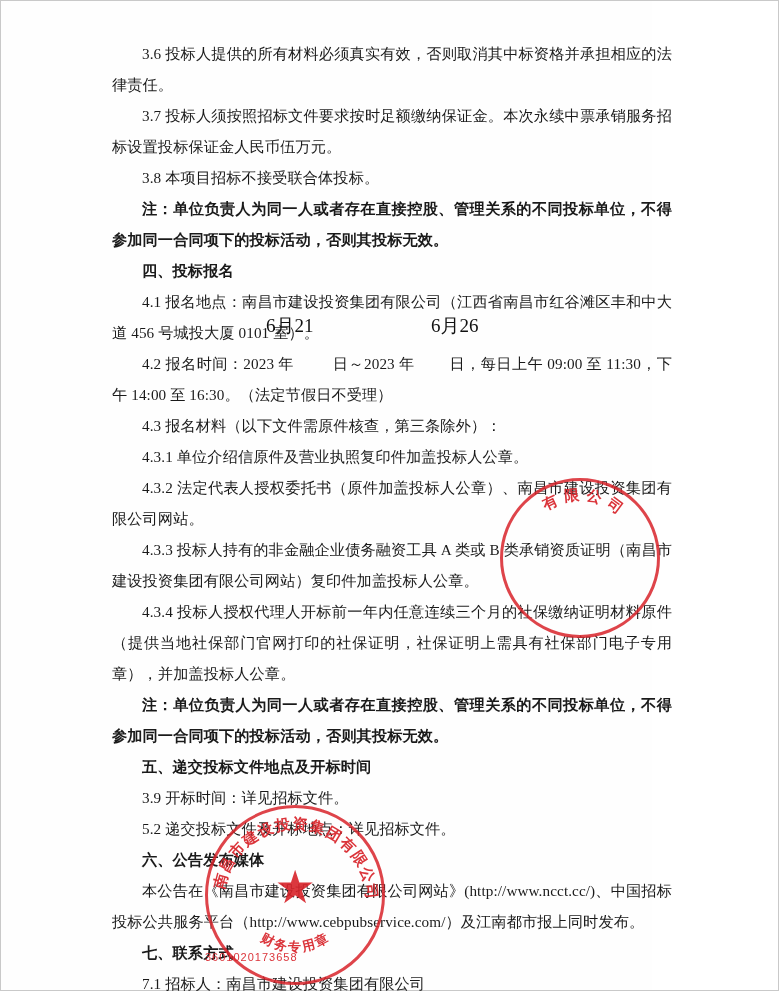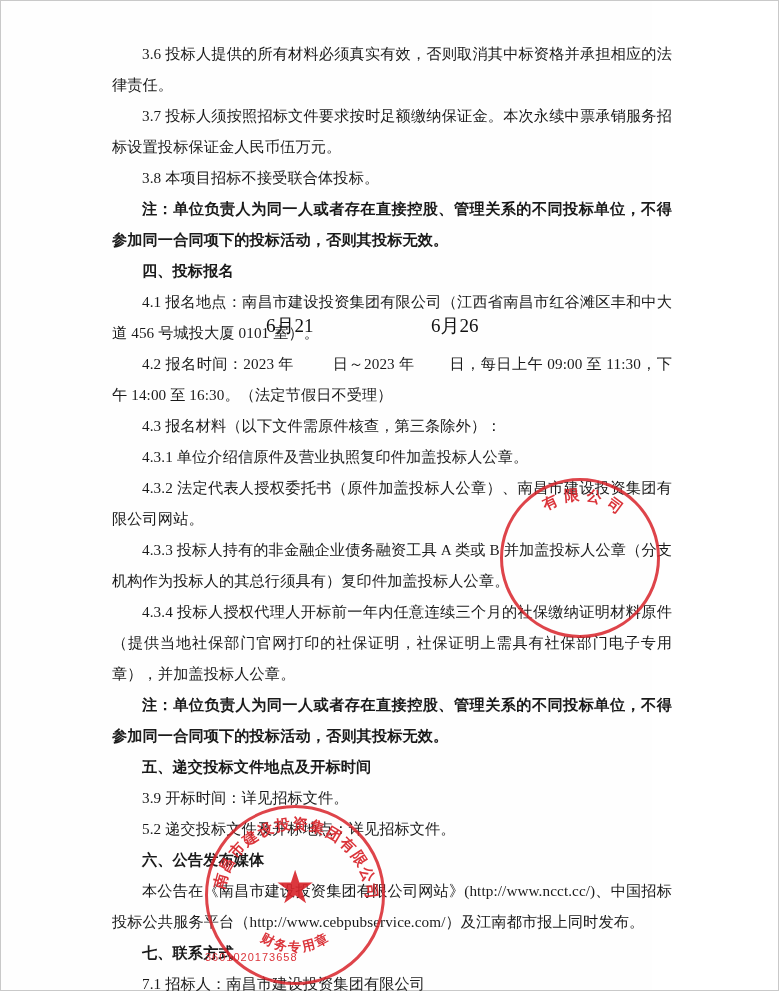--- a/index.html
+++ b/index.html
@@ -129,21 +129,21 @@
     <p class="indent">3.6 投标人提供的所有材料必须真实有效，否则取消其中标资格并承担相应的法律责任。</p>
     <p class="indent">3.7 投标人须按照招标文件要求按时足额缴纳保证金。本次永续中票承销服务招标设置投标保证金人民币伍万元。</p>
     <p class="indent bold">3.8 本项目招标不接受联合体投标。</p>
     <p class="note">注：单位负责人为同一人或者存在直接控股、管理关系的不同投标单位，不得参加同一合同项下的投标活动，否则其投标无效。</p>
     <p class="heading">四、投标报名</p>
     <p class="indent">4.1 报名地点：南昌市建设投资集团有限公司（江西省南昌市红谷滩区丰和中大道 456 号城投大厦 0101 室）。</p>
     <p class="indent">4.2 报名时间：2023 年    日～2023 年   日，每日上午 09:00 至 11:30，下午 14:00 至 16:30。（法定节假日不受理）</p>
     <p class="indent">4.3  报名材料（以下文件需原件核查，第三条除外）：</p>
     <p class="indent">4.3.1 单位介绍信原件及营业执照复印件加盖投标人公章。</p>
     <p class="indent">4.3.2 法定代表人授权委托书（原件加盖投标人公章）、南昌市建设投资集团有限公司网站。</p>
-    <p class="indent">4.3.3  投标人持有的非金融企业债务融资工具 A 类或 B 并加盖投标人公章（分支机构作为投标人的其总行须具有）复印件加盖投标人公章。</p>
+    <p class="indent">4.3.3  投标人持有的非金融企业债务融资工具 A 类或 B 类承销资质证明（南昌市建设投资集团有限公司网站）复印件加盖投标人公章。</p>
     <p class="indent">4.3.4  投标人授权代理人开标前一年内任意连续三个月的社保缴纳证明材料原件（提供当地社保部门官网打印的社保证明，社保证明上需具有社保部门电子专用章），并加盖投标人公章。</p>
     <p class="note">注：单位负责人为同一人或者存在直接控股、管理关系的不同投标单位，不得参加同一合同项下的投标活动，否则其投标无效。</p>
     <p class="heading">五、递交投标文件地点及开标时间</p>
     <p class="indent">3.9 开标时间：详见招标文件。</p>
     <p class="indent">5.2 递交投标文件及开标地点：详见招标文件。</p>
     <p class="heading">六、公告发布媒体</p>
     <p class="indent">本公告在《南昌市建设投资集团有限公司网站》(http://www.ncct.cc/)、中国招标投标公共服务平台（http://www.cebpubservice.com/）及江南都市报上同时发布。</p>
     <p class="heading">七、联系方式</p>
     <p class="indent">7.1 招标人：南昌市建设投资集团有限公司</p>
 

